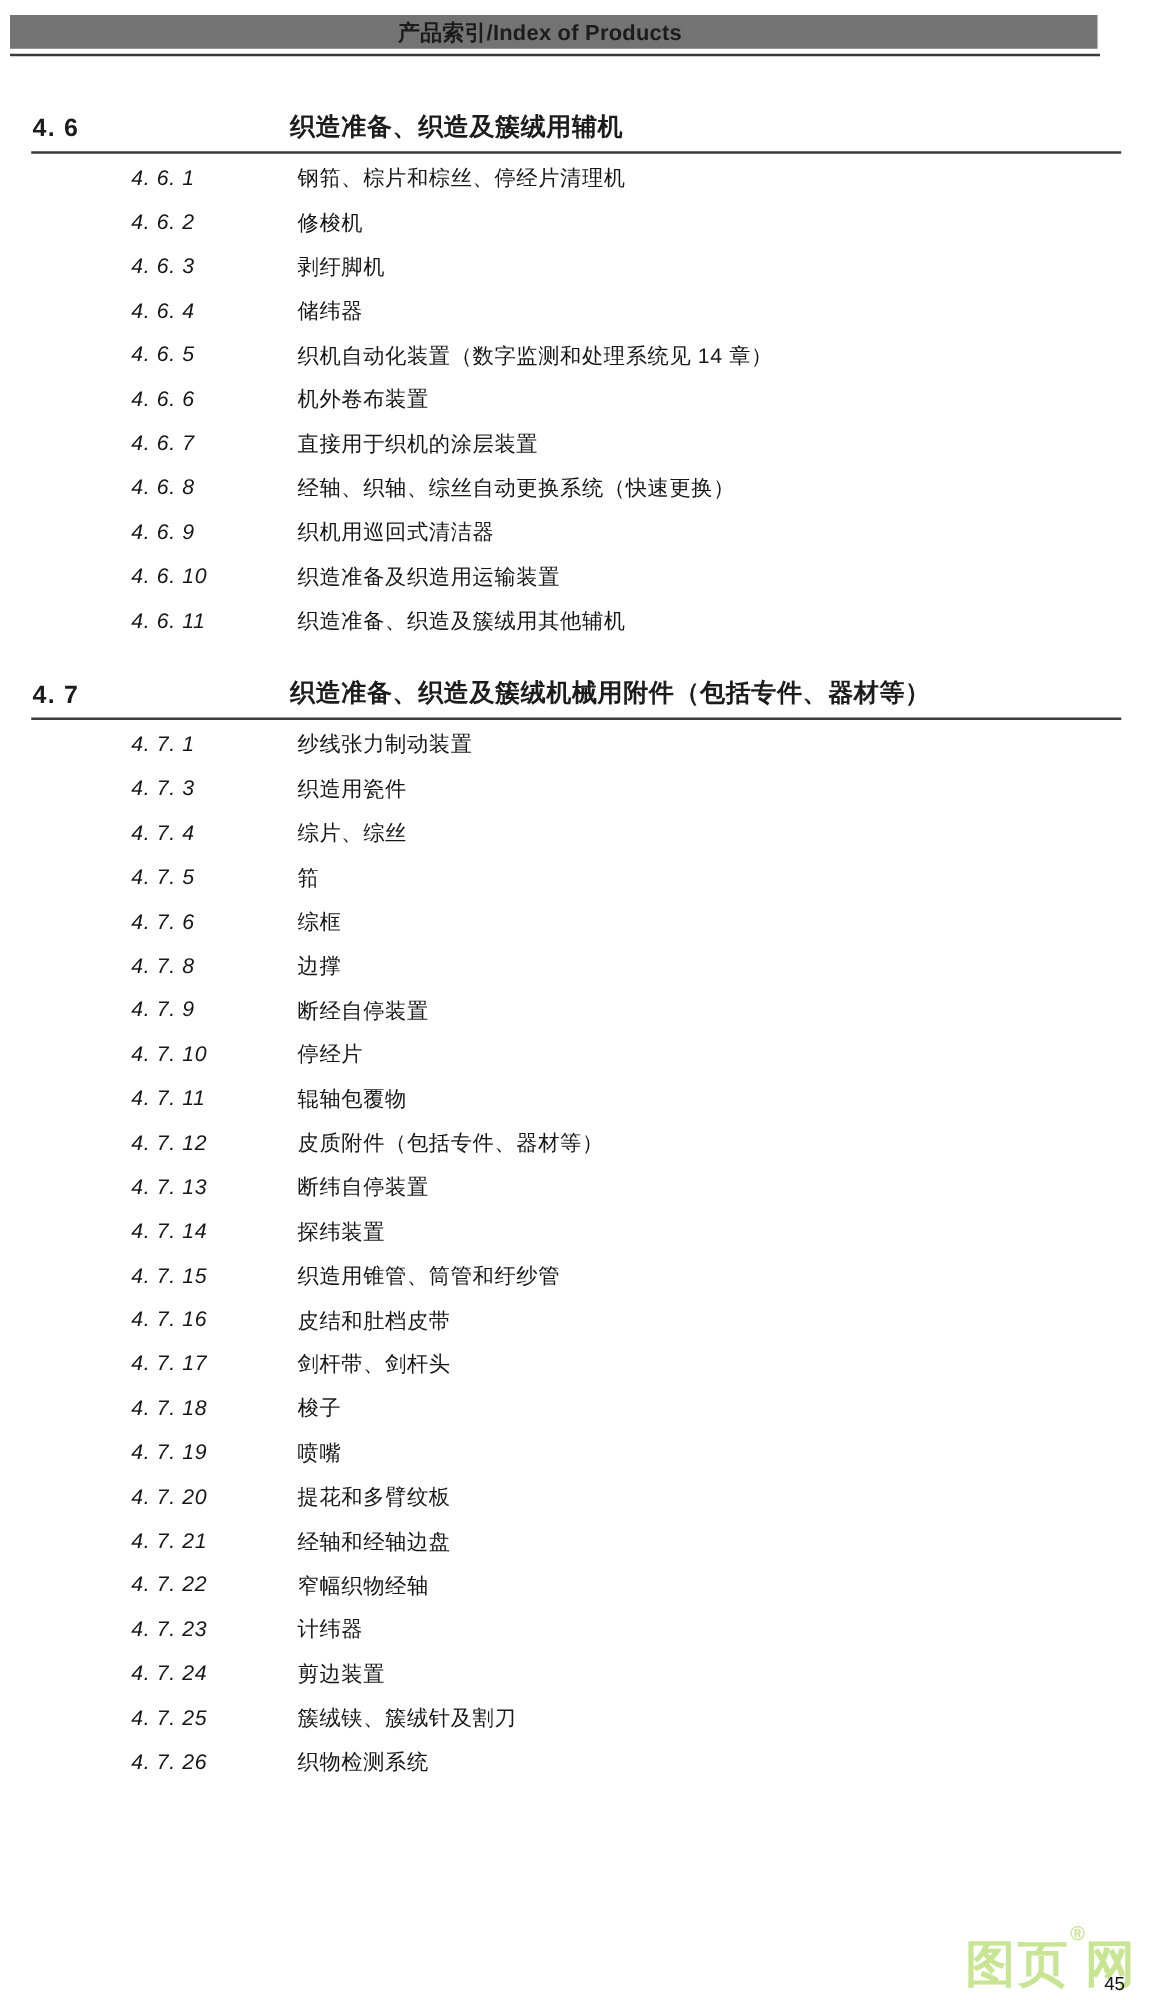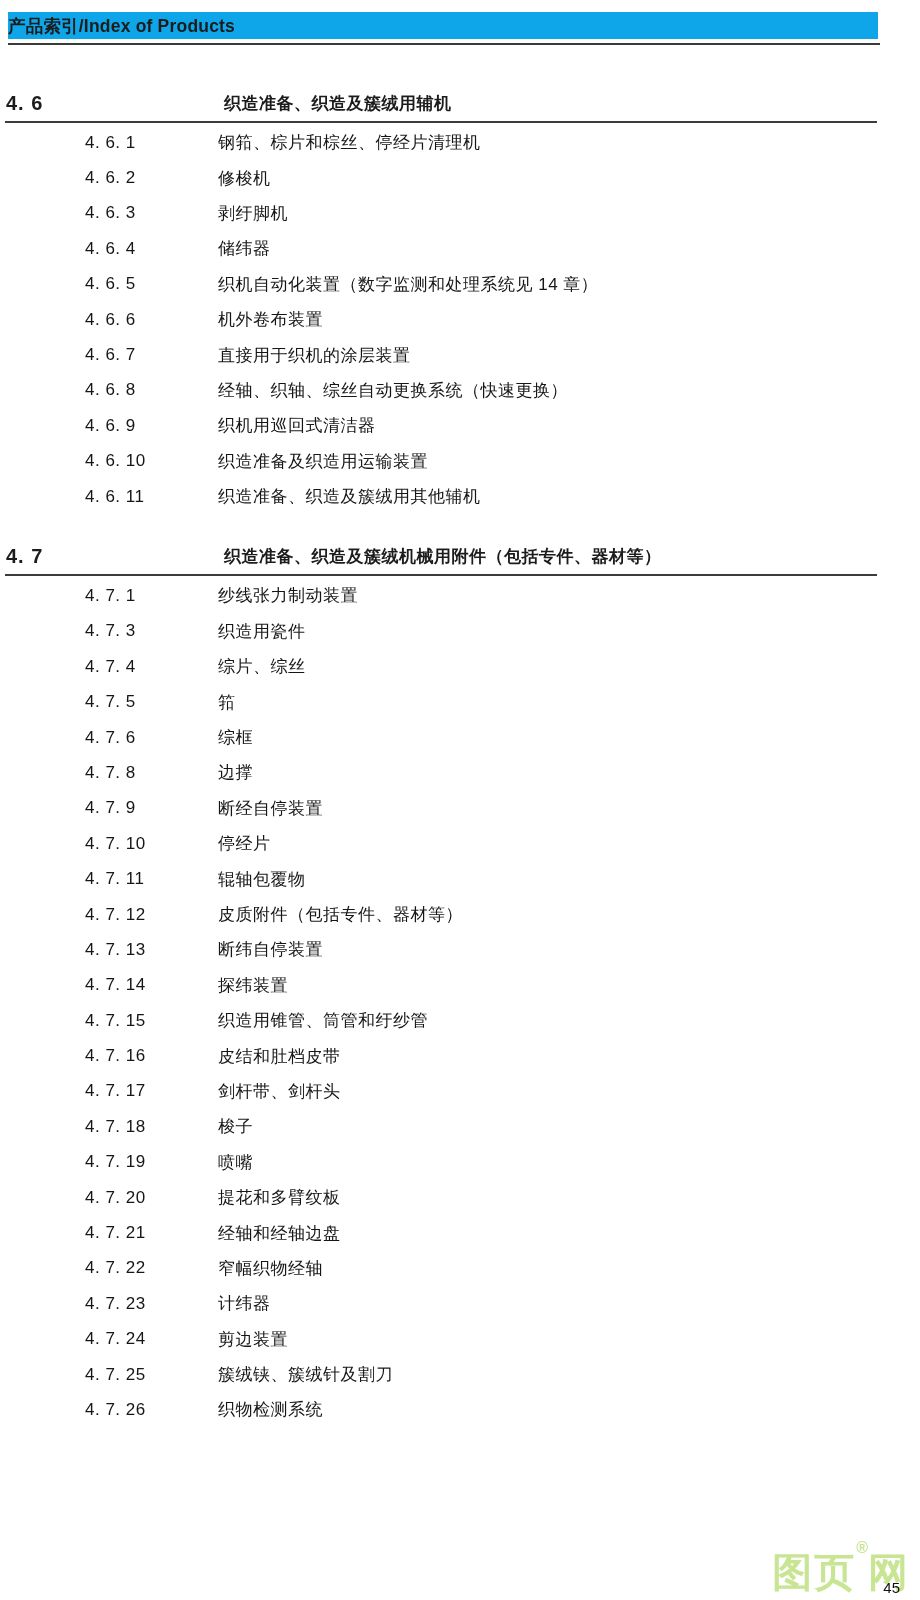--- a/index.html
+++ b/index.html
@@ -9,53 +9,53 @@
     background:#ffffff;
     font-family:"Liberation Sans","DejaVu Sans",sans-serif;
     color:#1c1c1c;
     overflow:hidden;
   }
   .page { position:relative; width:920px; height:1600px; }
 
   
   .header-bar {
     position:absolute; left:8px; top:12px; width:870px; height:27px;
-    background:#0ea5e9;
-    display:flex; align-items:center; justify-content:flex-start;
+    background:#737373;
+    display:flex; align-items:center; justify-content:center;
     padding-right:22px;
   }
   .header-title { font-size:17.5px; font-weight:bold; letter-spacing:0.2px; }
   .header-rule {
     position:absolute; left:8px; top:43px; width:872px; height:2px;
     background:#3a3a3a;
   }
 
   
-  main { position:absolute; left:0; top:45px; width:920px; }
+  main { position:absolute; left:0; top:45px; width:920px;padding-left:20px; }
   section.index-section { width:920px; }
   section.index-section:first-child { margin-top:42px; }
   section.index-section + section.index-section { margin-top:26px; }
 
   .section-head {
     display:flex; align-items:flex-end; height:34px; padding-bottom:6px;
   }
   .sec-num {
     width:212px; padding-left:6px;
     font-size:20px; font-weight:bold; letter-spacing:1px;
   }
-  .sec-title { font-size:17px; font-weight:bold; letter-spacing:0.5px;margin-left:12px; }
+  .sec-title { font-size:20px; font-weight:bold; letter-spacing:0.5px; }
   .sec-rule { height:2px; width:872px; margin-left:5px; background:#3c3c3c; }
 
   ul.item-list { list-style:none; padding-top:2px; }
   li.row {
     display:flex; align-items:center; height:35.4px;
     padding-left:85px;
   }
   .num {
-    width:133px; font-size:17px; letter-spacing:0.5px; color:#161616;
+    width:133px; font-size:17px; letter-spacing:0.5px; color:#161616;font-style:italic;
   }
   .txt { font-size:17px; letter-spacing:0.5px; color:#161616; }
 
   
   .watermark {
     position:absolute; right:10px; bottom:8px;
     color:#c8e593;
     font-weight:bold;
     font-size:40px;
     line-height:1;

